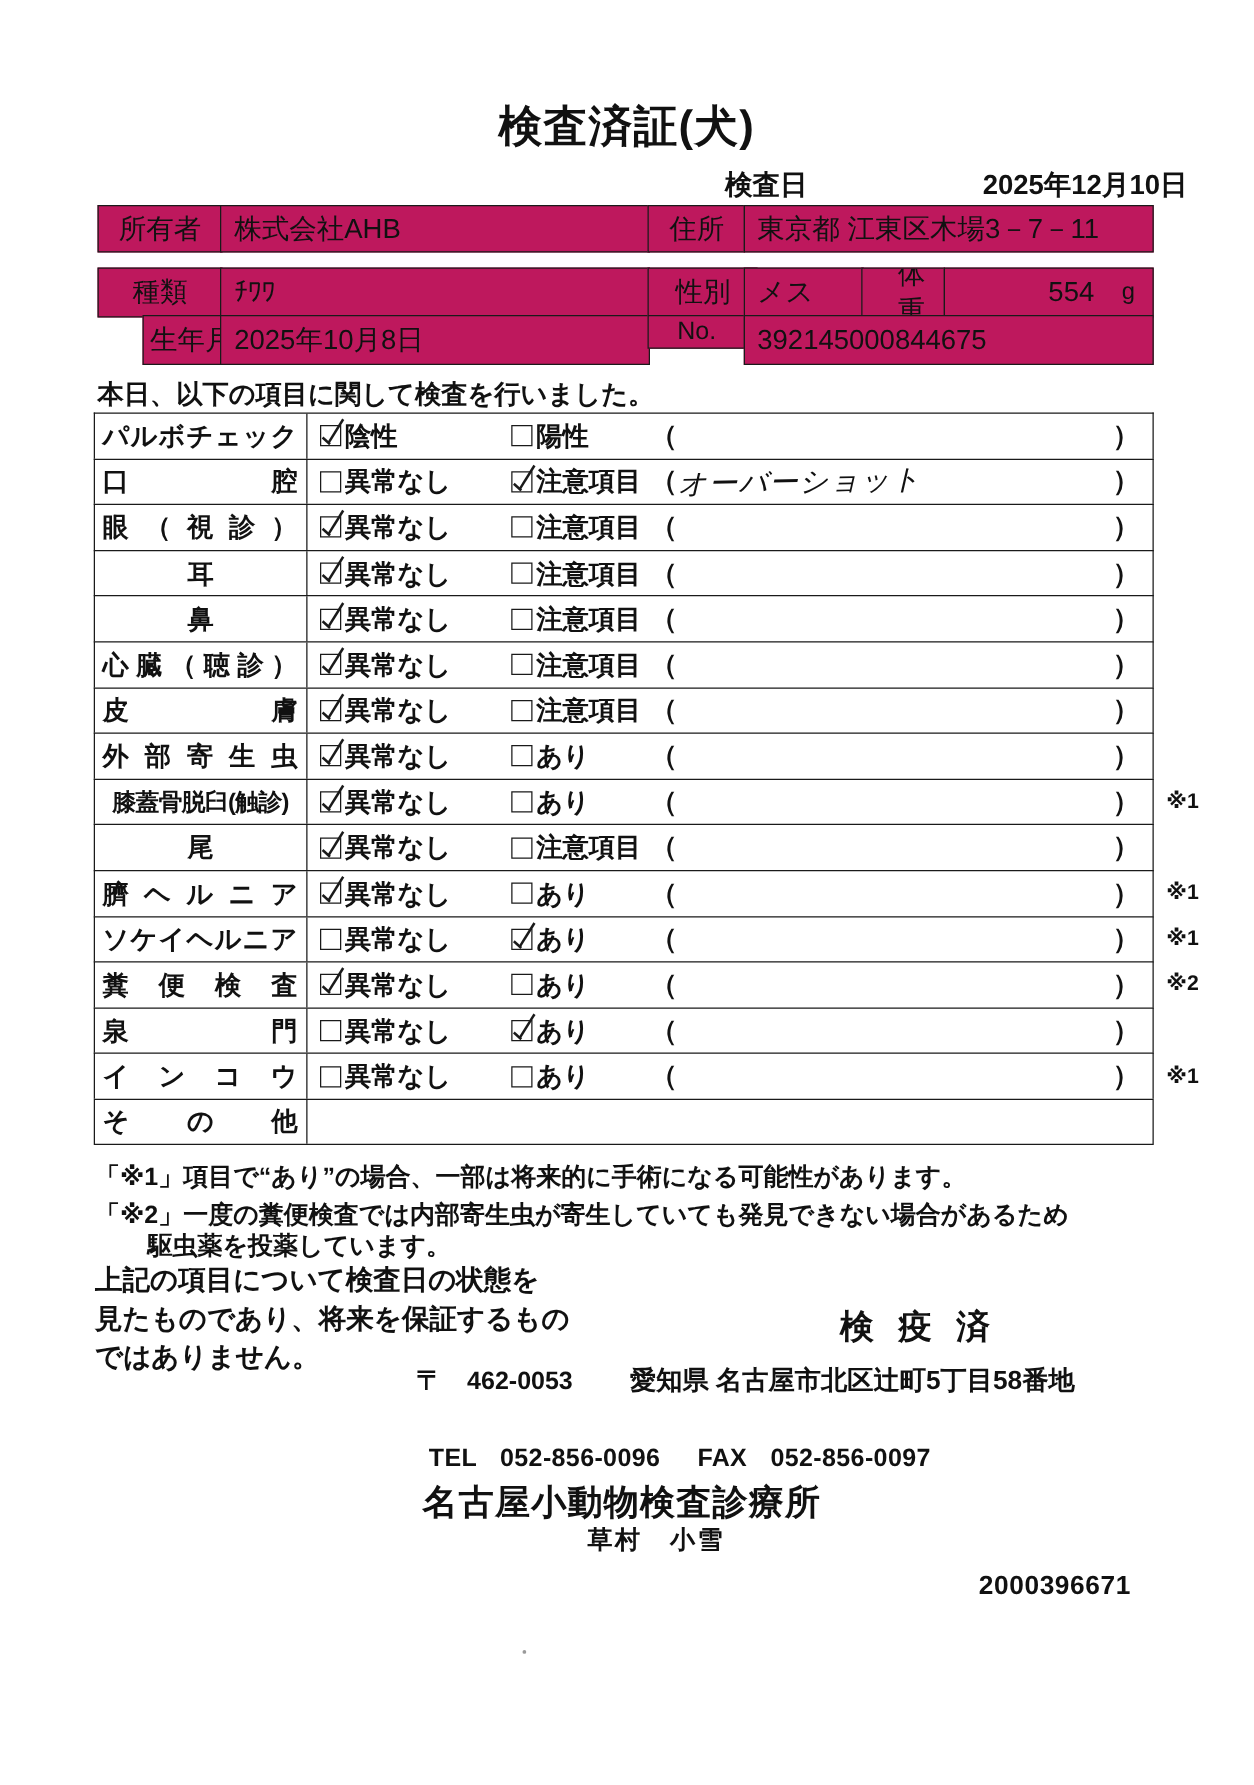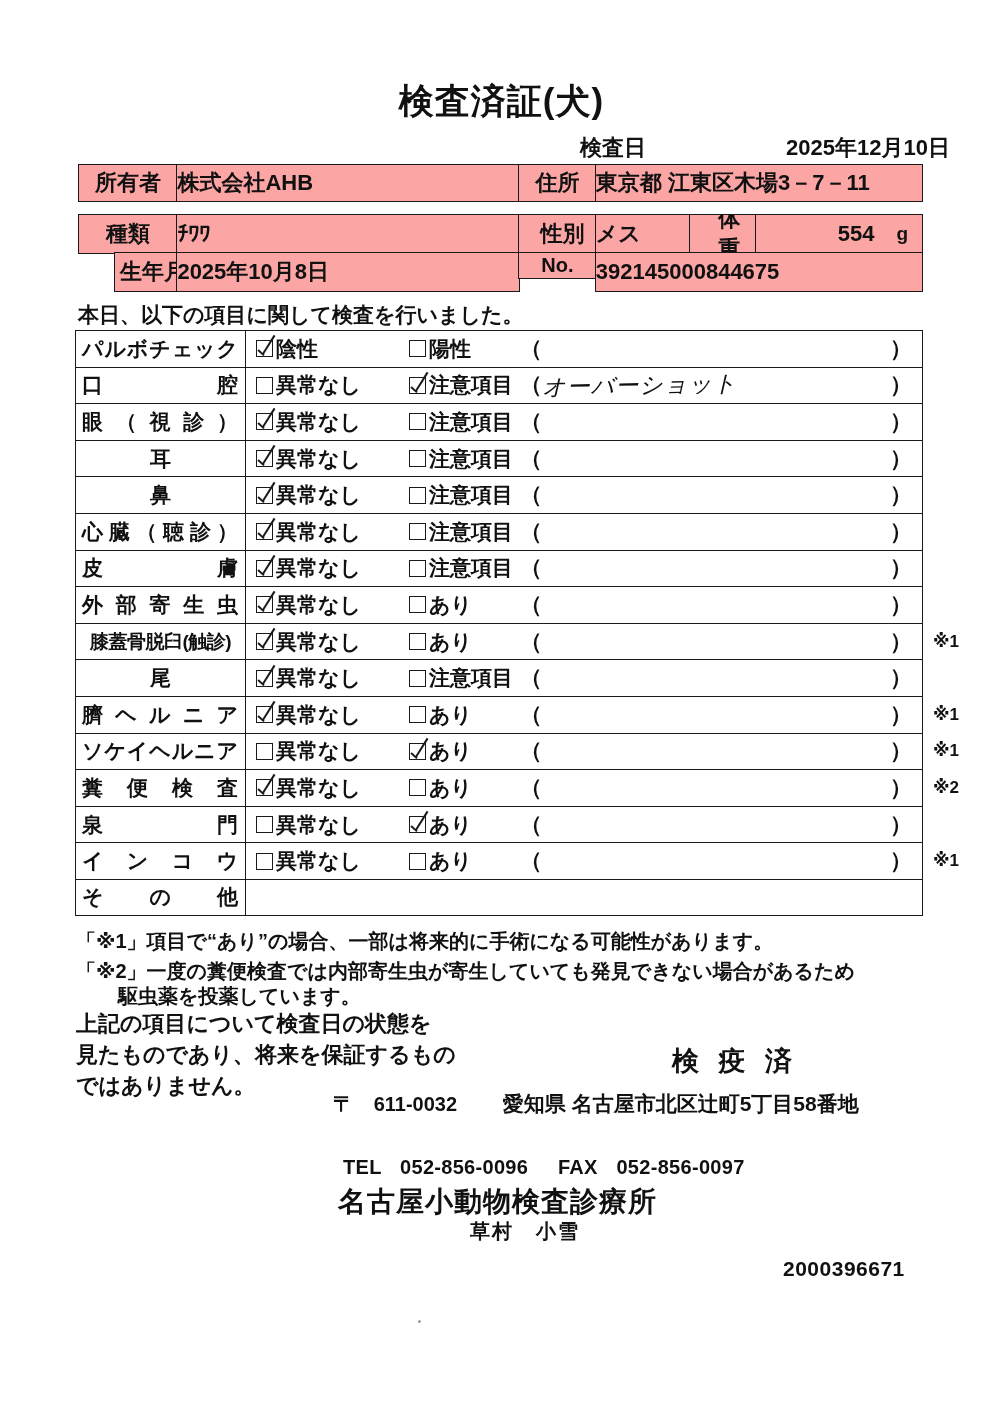--- a/index.html
+++ b/index.html
@@ -53,30 +53,30 @@
     right: 0;
     top: 0;
     white-space: nowrap;
   }
 
   
   .cell {
     position: absolute;
     box-sizing: border-box;
     border: 1.6px solid #1a1a1a;
-    background: #fca5a5;
+    background: #be185d;
     display: flex;
     align-items: center;
     font-size: 22px;
-    font-weight: bold;
+    font-weight: normal;
     overflow: hidden;
   }
   .cell.center { justify-content: center; }
   .cell.right  { justify-content: flex-end; }
-  .cell.pad    { padding-left: 0; }
+  .cell.pad    { padding-left: 10px; }
   .cell.padr   { padding-right: 14px; }
 
   
   #owner-block .cell { height: 38px; }
 
   
   
 
   
   .intro-line {
@@ -596,21 +596,21 @@
     <div>上記の項目について検査日の状態を</div>
     <div>見たものであり、将来を保証するもの</div>
     <div>ではありません。</div>
   </div>
 
   <div class="quarantine-stamp">検 疫 済</div>
 
   <div class="addr-line" id="clinic-address">
     <span>〒</span>
     <span style="display:inline-block;width:8px;"></span>
-    <span style="font-size:20px;">611-0032</span>
+    <span style="font-size:20px;">462-0053</span>
     <span style="display:inline-block;width:34px;"></span>
     <span>愛知県 名古屋市北区辻町5丁目58番地</span>
   </div>
 
   <div class="addr-line" id="clinic-tel">
     <span>TEL</span>
     <span style="display:inline-block;width:7px;"></span>
     <span>052-856-0096</span>
     <span style="display:inline-block;width:18px;"></span>
     <span>FAX</span>

